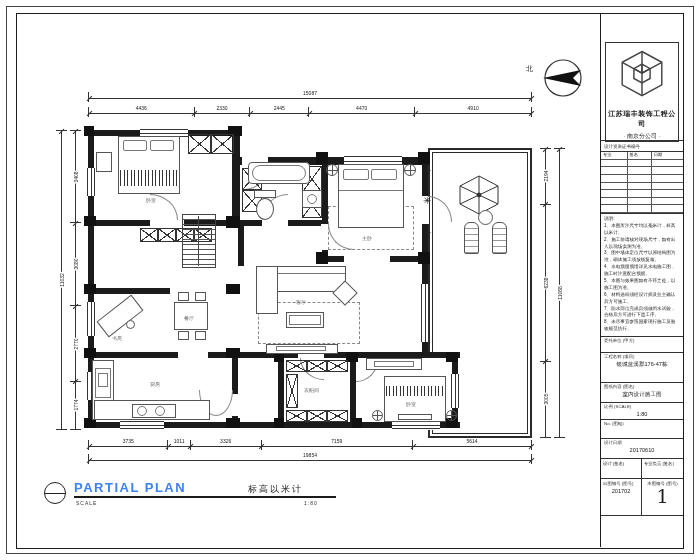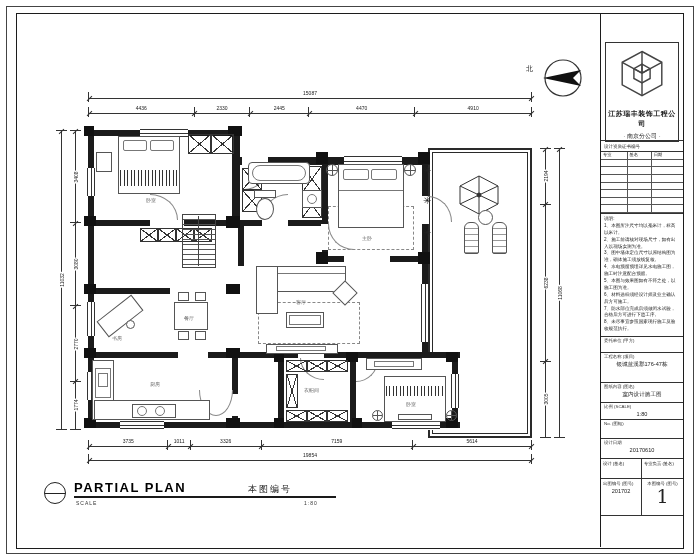--- a/index.html
+++ b/index.html
@@ -68,21 +68,21 @@
   .flabel{font-size:4.4px;color:#333}
   .fvalue{font-size:5.6px;text-align:center;margin-top:2px}
   .brow1{top:445px;height:20px;border-top:1px solid #333;display:grid;grid-template-columns:1fr 1fr}
   .brow1 div{border-right:1px solid #333;font-size:4.3px;padding:2px;overflow:hidden}
   .brow1 div:last-child{border-right:none}
   .brow2{top:465px;height:38px;border-top:1px solid #333;border-bottom:1px solid #333;display:grid;grid-template-columns:1fr 1fr}
   .brow2 .cell{border-right:1px solid #333;font-size:4.3px;padding:2px;overflow:hidden}
   .brow2 .cell:last-child{border-right:none;text-align:center}
   .sheetnum{font-family:"DejaVu Serif",serif;font-size:19px;line-height:1.1}
   
-  .ft-title{position:absolute;font-size:13px;font-weight:600;letter-spacing:1.5px;color:#000000}
+  .ft-title{position:absolute;font-size:13px;font-weight:600;letter-spacing:1.5px;color:#3b82f6}
   .ft-line{position:absolute;background:#1a1a1a}
   .ft-small{position:absolute;font-size:5px;letter-spacing:1px;color:#333}
   .ft-cn{position:absolute;font-size:9px;color:#1a1a1a;letter-spacing:2px}
   .bubble{position:absolute;border:1.5px solid #222;border-radius:50%;box-sizing:border-box}
 </style>
 </head>
 <body>
 
 <div class="frame-outer"></div>
 <div class="frame-inner"></div>
@@ -364,21 +364,21 @@
     <circle cx="27" cy="22" r="18" fill="none" stroke="#333" stroke-width="1.2"></circle>
     <path d="M7,22 L45,14 L37,22 L45,30 Z" fill="#111"></path>
   </svg>
   <span class="abs" style="left:526px;top:64px;font-size:7px;color:#222">北</span>
 </div>
 
 <div>
   <div class="bubble" style="left:44px;top:482px;width:22px;height:22px"></div>
   <div class="abs" style="left:45px;top:493px;width:20px;height:1px;background:#222"></div>
   <span class="ft-title" style="left:74px;top:480px">PARTIAL PLAN</span>
-  <span class="ft-cn" style="left:248px;top:483px">本图编号</span>
+  <span class="ft-cn" style="left:248px;top:483px">标高以米计</span>
   <div class="ft-line" style="left:74px;top:496px;width:262px;height:1.5px"></div>
   <span class="ft-small" style="left:76px;top:500px">SCALE</span>
   <span class="ft-small" style="left:304px;top:500px">1:80</span>
 </div>
 
 <div class="titleblock">
   <div class="logobox">
     <svg width="54" height="54" viewBox="0 0 60 60" style="margin-top:4px">
       <g fill="none" stroke="#444" stroke-width="1.6">
         <polygon points="30,5 52,17 52,42 30,54 8,42 8,17"></polygon>

